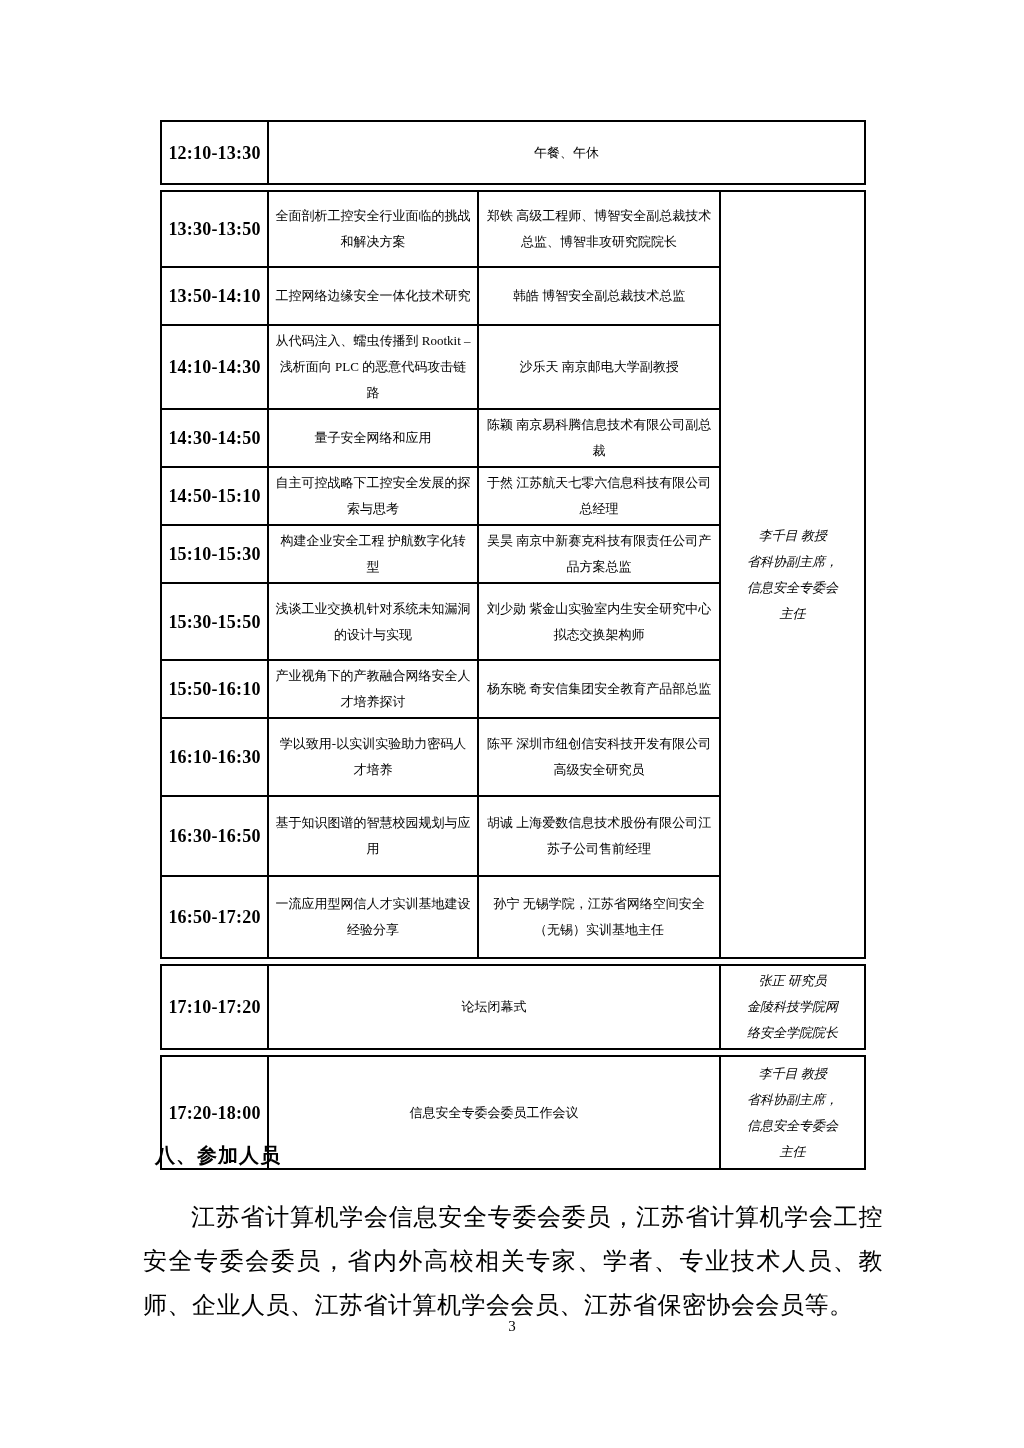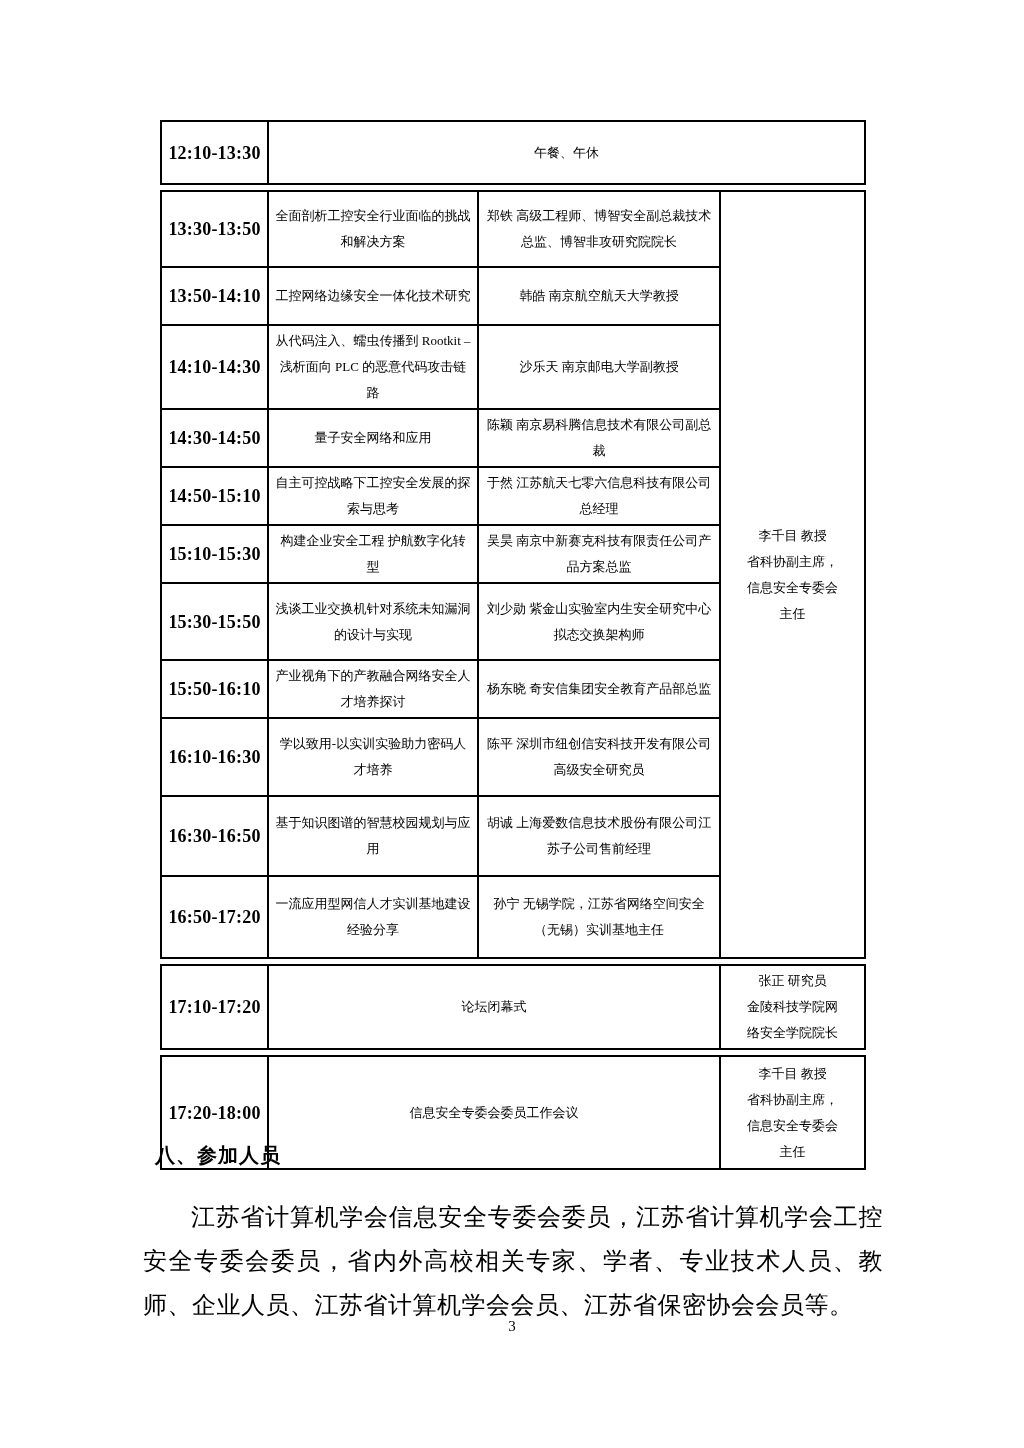--- a/index.html
+++ b/index.html
@@ -19,21 +19,21 @@
     font-size:13px; line-height:26px; vertical-align:middle;
     word-break:break-all;
   }
   col.c-time { width:107px; }
   col.c-topic { width:210px; }
   col.c-speaker { width:242px; }
   col.c-mod { width:145px; }
   td.time { font-weight:bold; text-align:center; font-size:18px; letter-spacing:0.2px; }
   td.center { text-align:center; }
   td.left { text-align:center; }
-  td.moderator { text-align:center; white-space:pre-line; }
+  td.moderator { text-align:center; white-space:pre-line;font-style:italic; }
   .section { position:absolute; left:143px; top:1142px; width:740px; }
   .section h2 {
     font-family:"Liberation Sans","DejaVu Sans",sans-serif;
     font-size:20px; font-weight:bold; margin:0 0 0 12px; letter-spacing:1px;
   }
   .section p {
     margin:26px 0 0 0; font-size:24px; line-height:44px;
     text-align:justify; text-indent:2em; letter-spacing:0.5px;
   }
   .pagenum {
@@ -74,21 +74,21 @@
       <td class="center">全面剖析工控安全行业面临的挑战和解决方案</td>
       <td class="left">郑铁 高级工程师、博智安全副总裁技术总监、博智非攻研究院院长</td>
       <td class="moderator" rowspan="11">李千目 教授
 省科协副主席，
 信息安全专委会
 主任</td>
     </tr>
     <tr style="height:58px;">
       <td class="time">13:50-14:10</td>
       <td class="center">工控网络边缘安全一体化技术研究</td>
-      <td class="left">韩皓 南京航空航天大学教授</td>
+      <td class="left">韩皓 博智安全副总裁技术总监</td>
     </tr>
     <tr style="height:78px;">
       <td class="time">14:10-14:30</td>
       <td class="center">从代码注入、蠕虫传播到 Rootkit – 浅析面向 PLC 的恶意代码攻击链路</td>
       <td class="left">沙乐天 南京邮电大学副教授</td>
     </tr>
     <tr style="height:57px;">
       <td class="time">14:30-14:50</td>
       <td class="center">量子安全网络和应用</td>
       <td class="center">陈颖 南京易科腾信息技术有限公司副总裁</td>

